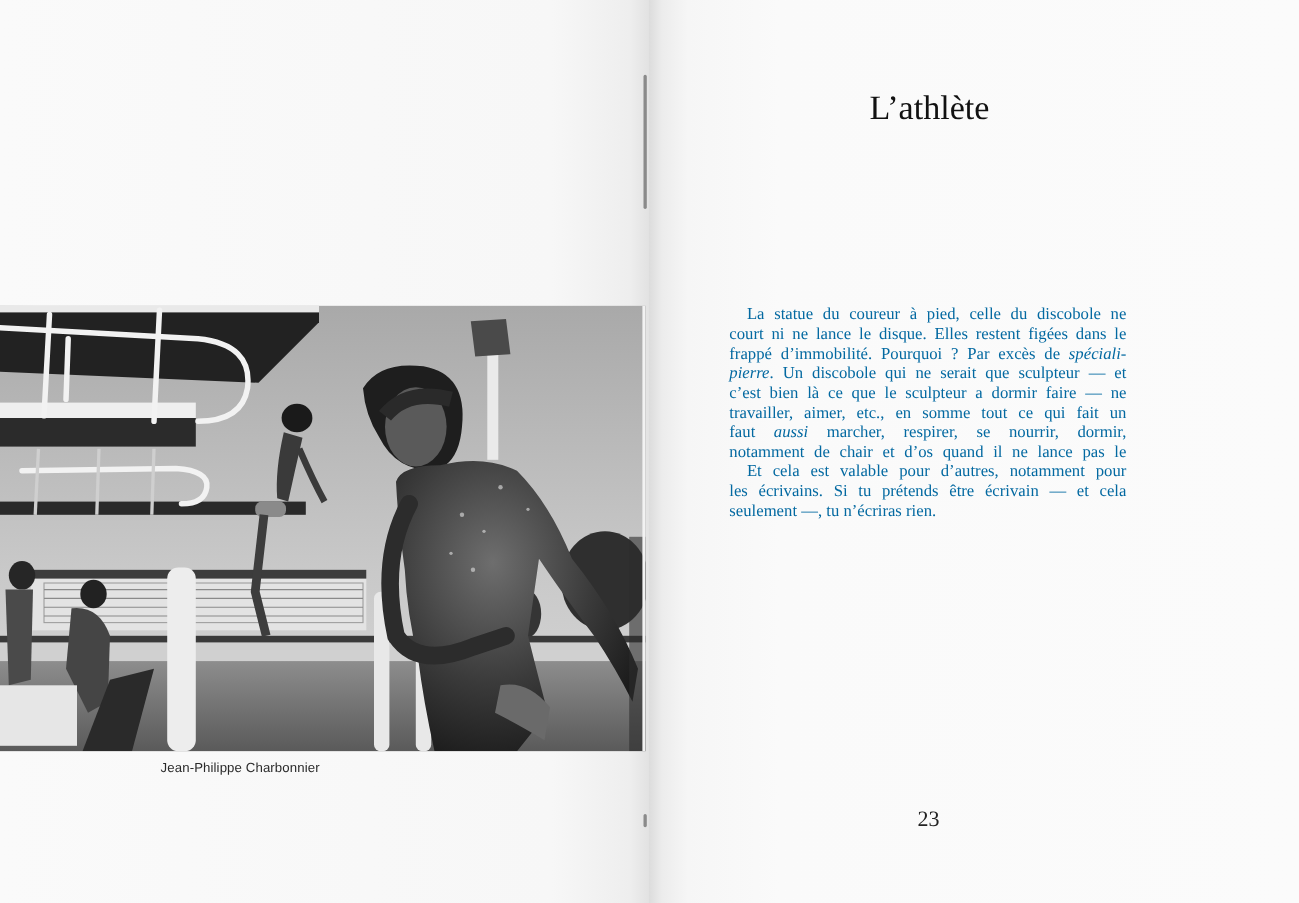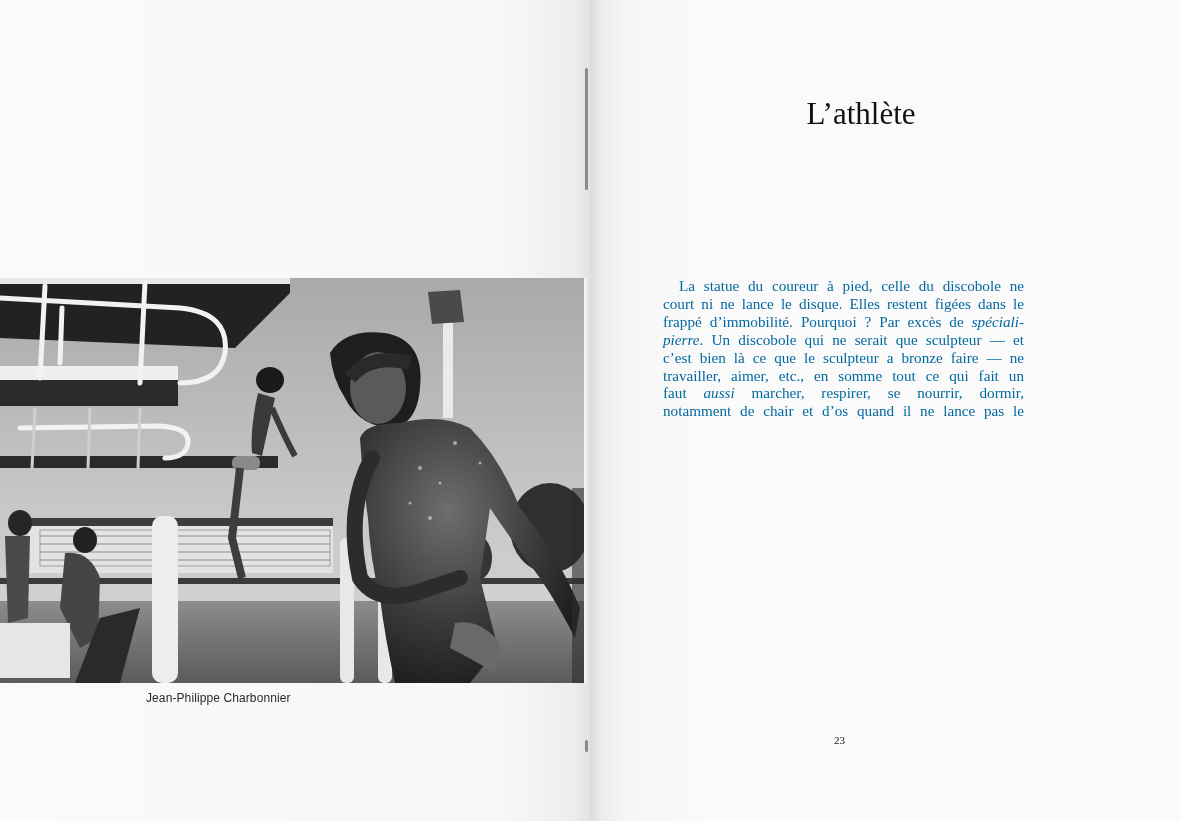--- a/index.html
+++ b/index.html
@@ -26,33 +26,33 @@
   }
   .photo svg { display: block; }
   .caption {
     position: absolute; left: 146px; top: 691px;
     font-family: "Liberation Sans", "DejaVu Sans", sans-serif;
     font-size: 12px; color: #2a2a2a; letter-spacing: 0.1px;
   }
   .title {
     position: absolute; left: 590px; width: 510px; top: 80px; text-align: center;
     font-size: 31px; color: #111; font-weight: normal;
-    margin: 16px;
+    margin: 0;
   }
   .body-text {
     position: absolute; left: 663px; top: 277px; width: 361px;
     font-size: 15.2px; line-height: 17.9px; color: #0369a1;
     text-align: justify;
   }
   .body-text .line { display: block; text-align: justify; text-align-last: justify; white-space: nowrap; }
   .body-text .line.last { text-align-last: left; }
   .body-text .line.indent { padding-left: 16px; }
   .body-text em { font-style: italic; }
   .page-number {
-    position: absolute; left: 834px; top: 734px; font-size: 11px; color: #222;
+    position: absolute; left: 834px; top: 734px; font-size: 20px; color: #222;
   }
 </style>
 </head>
 <body>
 
 <div class="spread">
 
   <div class="page-left">
     <div class="photo">
       <svg width="587" height="405" viewBox="0 0 587 405">
@@ -162,21 +162,26 @@
   <div class="page-right"></div>
 
   <h1 class="title">L’athlète</h1>
 
   <div class="body-text">
     <div>
       <span class="line indent">La statue du coureur à pied, celle du discobole ne</span>
       <span class="line">court ni ne lance le disque. Elles restent figées dans le</span>
       <span class="line"><span>frappé d’immobilité. Pourquoi ? Par excès de </span><em>spéciali-</em></span>
       <span class="line"><em>pierre</em><span>. Un discobole qui ne serait que sculpteur — et</span></span>
-      <span class="line">c’est bien là ce que le sculpteur a bronze faire — ne</span>
+      <span class="line">c’est bien là ce que le sculpteur a dormir faire — ne</span>
       <span class="line">travailler, aimer, etc., en somme tout ce qui fait un</span>
       <span class="line"><span>faut </span><em>aussi</em><span> marcher, respirer, se nourrir, dormir,</span></span>
       <span class="line">notamment de chair et d’os quand il ne lance pas le</span>
+    </div>
+    <div>
+      <span class="line indent">Et cela est valable pour d’autres, notamment pour</span>
+      <span class="line">les écrivains. Si tu prétends être écrivain — et cela</span>
+      <span class="line last">seulement —, tu n’écriras rien.</span>
     </div>
   </div>
 
   <div class="page-number">23</div>
 </div>
 
 </body></html>

